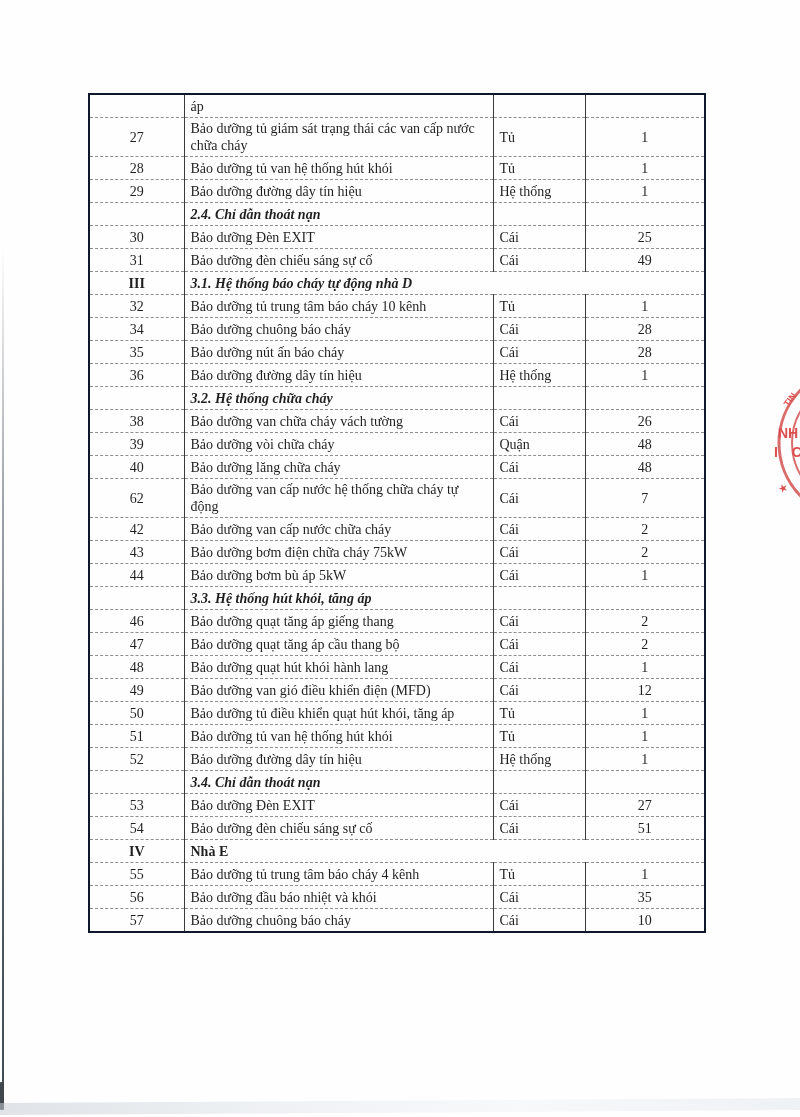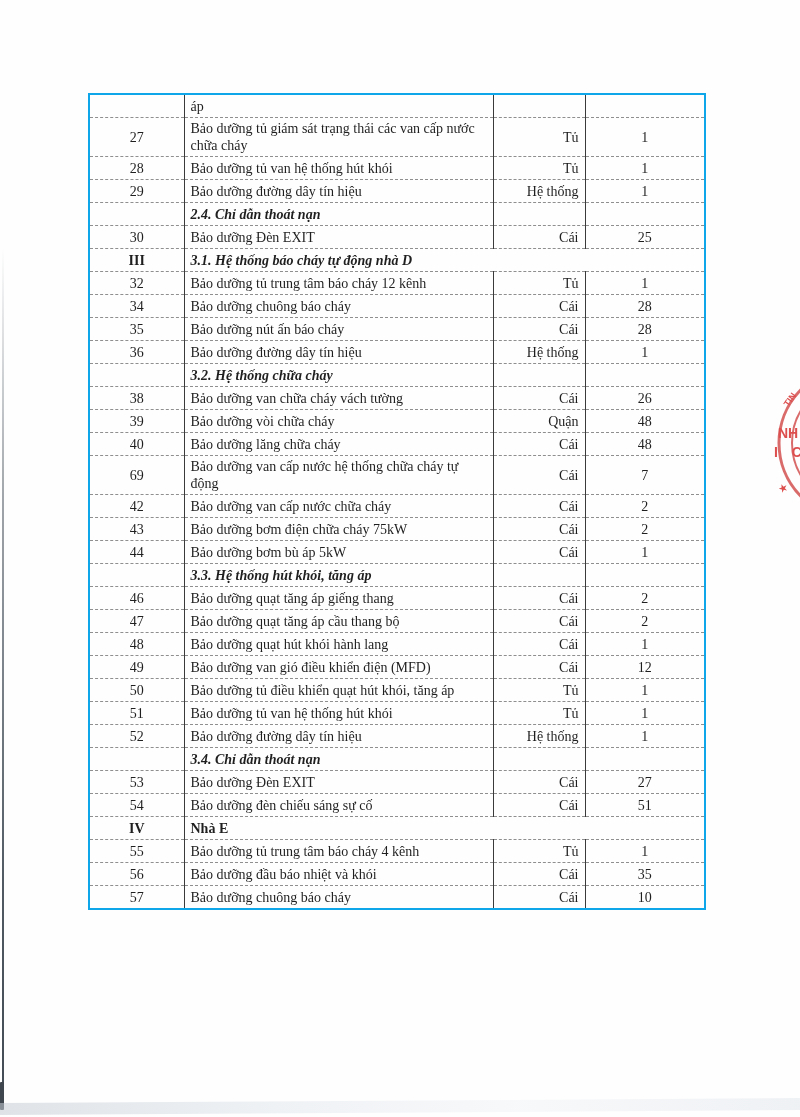--- a/index.html
+++ b/index.html
@@ -8,38 +8,38 @@
     background:#fefefe;
     font-family:"Liberation Serif","DejaVu Serif",serif;
     color:#222;
   }
   .page{position:absolute;inset:0;}
 
   
   table.tbl{
     position:absolute;left:88px;top:93px;width:616px;
     border-collapse:collapse;table-layout:fixed;
-    border:2px solid #0ea5e9;
+    border:2px solid #0f172a;
     font-family:Liberation Serif, serif;
   }
   table.tbl td{
     border-left:1px solid #3a3a3a;
     border-right:1px solid #3a3a3a;
     border-top:1px dashed #8f8f8f;
     border-bottom:1px dashed #8f8f8f;
     font-size:14px;line-height:17px;
     padding:2px 6px;
     height:18px;
     color:#1f1f1f;
     vertical-align:middle;
     overflow:hidden;
   }
   td.c-no{text-align:center;}
   td.c-desc{text-align:left;padding-left:9px;padding-right:8px;}
-  td.c-unit{text-align:right;}
+  td.c-unit{text-align:left;}
   td.c-qty{text-align:center;}
   .bi{font-weight:bold;font-style:italic;}
   .b{font-weight:bold;}
 
   
   .edge-line{
     position:absolute;left:2px;top:248px;width:2px;height:842px;
     background:linear-gradient(to bottom, rgba(90,100,110,0), rgba(80,90,100,.55) 30%, rgba(62,72,82,.9) 75%, #434c54);
     pointer-events:none;
   }
@@ -105,26 +105,32 @@
           <td class="c-unit"></td>
           <td class="c-qty"></td>
         </tr>
         <tr>
           <td class="c-no">30</td>
           <td class="c-desc">Bảo dưỡng Đèn EXIT</td>
           <td class="c-unit">Cái</td>
           <td class="c-qty">25</td>
         </tr>
         <tr>
+          <td class="c-no">31</td>
+          <td class="c-desc">Bảo dưỡng đèn chiếu sáng sự cố</td>
+          <td class="c-unit">Cái</td>
+          <td class="c-qty">49</td>
+        </tr>
+        <tr>
           <td class="c-no b">III</td>
           <td class="c-desc bi" colspan="3">3.1. Hệ thống báo cháy tự động nhà D</td>
         </tr>
         <tr>
           <td class="c-no">32</td>
-          <td class="c-desc">Bảo dưỡng tủ trung tâm báo cháy 12 kênh</td>
+          <td class="c-desc">Bảo dưỡng tủ trung tâm báo cháy 10 kênh</td>
           <td class="c-unit">Tủ</td>
           <td class="c-qty">1</td>
         </tr>
         <tr>
           <td class="c-no">34</td>
           <td class="c-desc">Bảo dưỡng chuông báo cháy</td>
           <td class="c-unit">Cái</td>
           <td class="c-qty">28</td>
         </tr>
         <tr>
@@ -157,21 +163,21 @@
           <td class="c-unit">Quận</td>
           <td class="c-qty">48</td>
         </tr>
         <tr>
           <td class="c-no">40</td>
           <td class="c-desc">Bảo dưỡng lăng chữa cháy</td>
           <td class="c-unit">Cái</td>
           <td class="c-qty">48</td>
         </tr>
         <tr>
-          <td class="c-no">69</td>
+          <td class="c-no">62</td>
           <td class="c-desc">Bảo dưỡng van cấp nước hệ thống chữa cháy tự động</td>
           <td class="c-unit">Cái</td>
           <td class="c-qty">7</td>
         </tr>
         <tr>
           <td class="c-no">42</td>
           <td class="c-desc">Bảo dưỡng van cấp nước chữa cháy</td>
           <td class="c-unit">Cái</td>
           <td class="c-qty">2</td>
         </tr>

